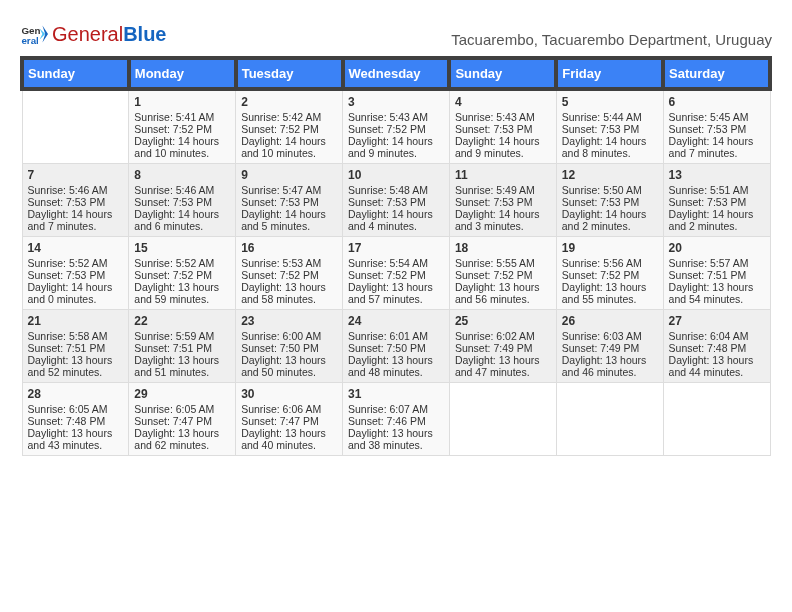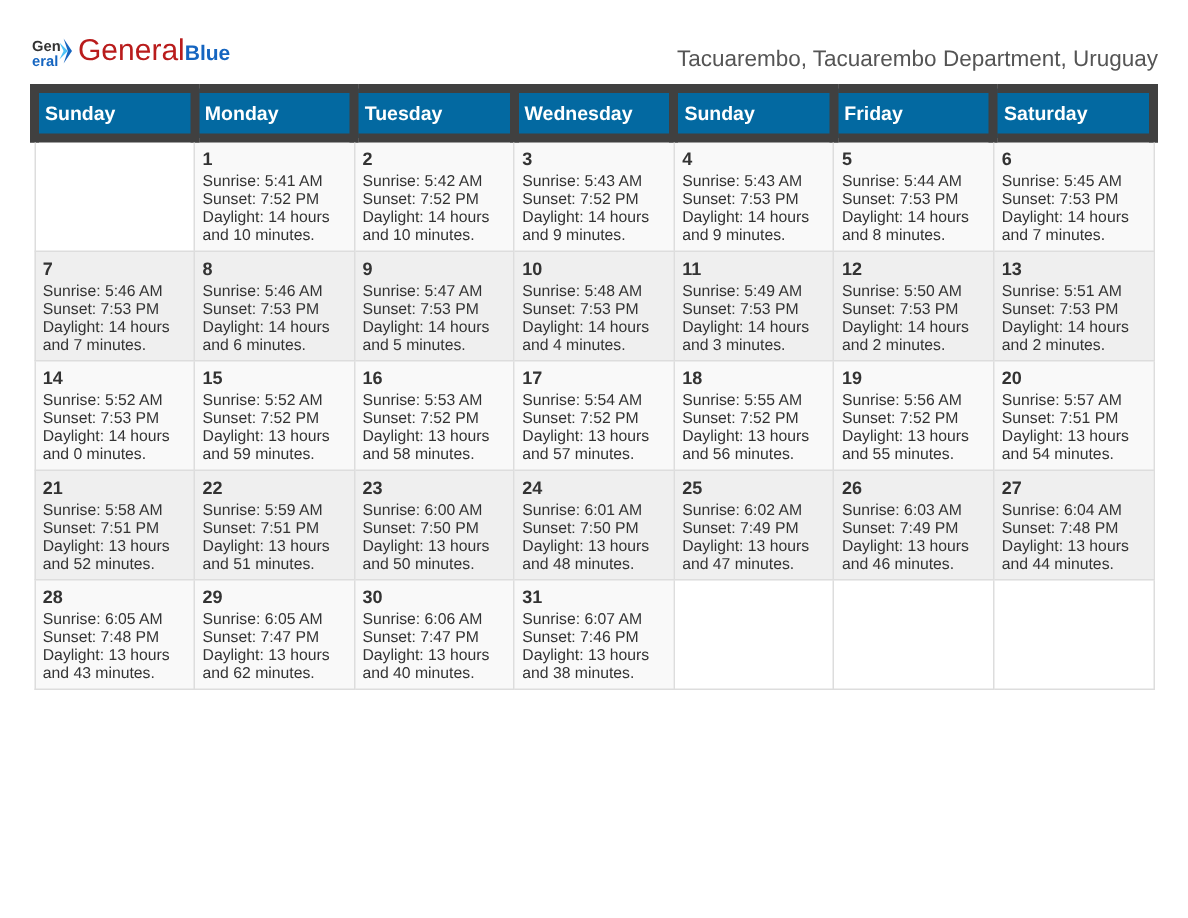--- a/index.html
+++ b/index.html
@@ -37,27 +37,27 @@
       font-size: 15px;
       color: #555;
       margin-top: 2px;
     }
     .calendar {
       width: 100%;
       border-collapse: collapse;
       margin-top: 8px;
     }
     .calendar thead tr th {
-      background-color: #0369a1;
+      background-color: #3b82f6;
       color: #fff;
       font-size: 13px;
       font-weight: bold;
       padding: 6px 4px;
       text-align: left;
-      border: 6px solid #404040;
+      border: 4px solid #404040;
     }
     .calendar tbody tr td {
       vertical-align: top;
       border: 1px solid #ddd;
       padding: 4px 5px;
       font-size: 10.5px;
       color: #333;
       width: calc(100% / 7);
       min-height: 80px;
       background: #fff;
@@ -83,21 +83,21 @@
 
 <div class="header">
   <div class="logo">
     <svg class="logo-icon" viewBox="0 0 40 40" xmlns="http://www.w3.org/2000/svg">
       <text x="2" y="20" font-size="14" font-weight="bold" fill="#333">Gen</text>
       <text x="2" y="34" font-size="14" font-weight="bold" fill="#1565c0">eral</text>
       <polygon points="32,8 40,20 32,32 36,20" fill="#1565c0"></polygon>
       <polygon points="28,12 36,20 28,28 32,20" fill="#4fc3f7"></polygon>
     </svg>
     <div>
-      <span style="font-size:20px;font-weight:normal;color:#b91c1c;">General</span><span style="font-size:14px;font-weight:bold;color:#1565c0;">Blue</span>
+      <span style="font-size:20px;font-weight:normal;color:#b91c1c;">General</span><span style="font-size:20px;font-weight:bold;color:#1565c0;">Blue</span>
     </div>
   </div>
   <div class="title-block">
     <div class="subtitle">Tacuarembo, Tacuarembo Department, Uruguay</div>
   </div>
 </div>
 
 <table class="calendar">
   <thead>
     <tr>

